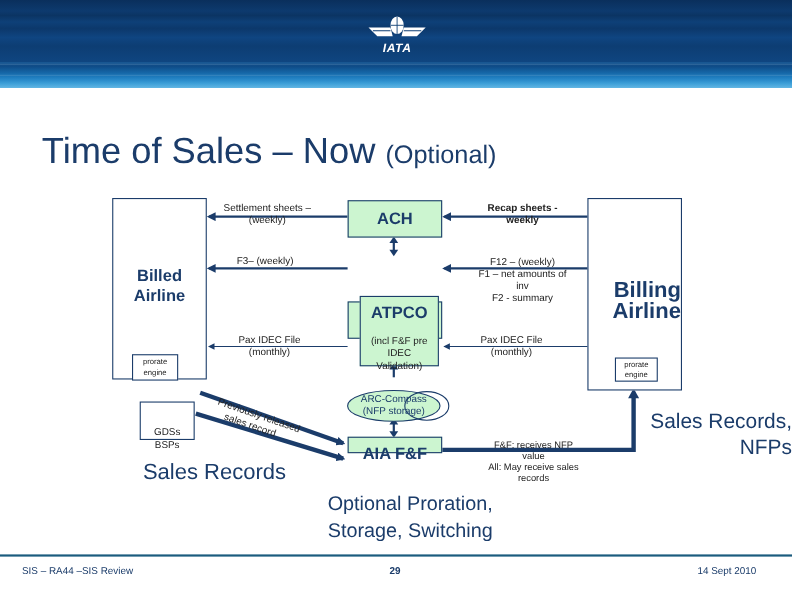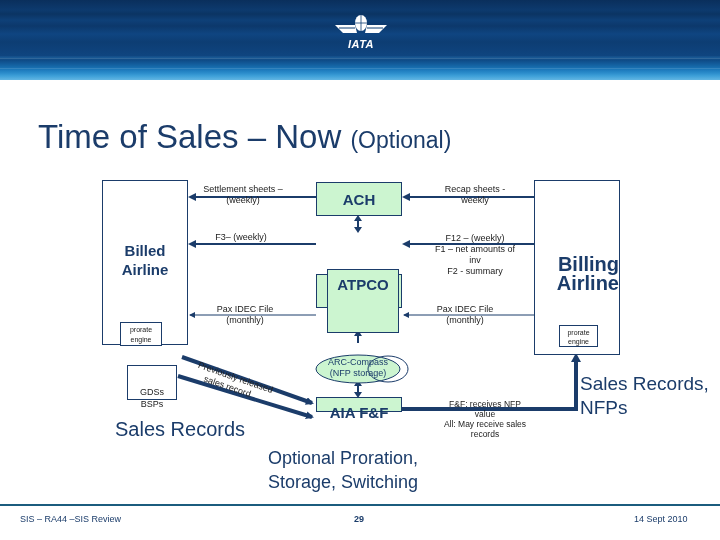--- a/index.html
+++ b/index.html
@@ -8,21 +8,21 @@
     background: linear-gradient(to bottom, #0a2f5c 0px, #0d3a6e 10px, #0b3463 14px, #0e4078 20px, #0c386b 26px, #0f4581 34px, #0d3d73 42px, #0f4580 56px, #1a5a95 57px, #0e4a86 60px, #1566a6 66px, #1d7bbd 70px, #2b8ccb 73px, #3ea0d8 76px, #62b6e3 80px); }
   .banner .line { position: absolute; left: 0; width: 720px; height: 1px; background: rgba(255,255,255,0.12); }
   .logo { position: absolute; left: 333px; top: 12px; width: 56px; height: 40px; }
   .logo-text { position: absolute; left: 0; top: 26px; width: 56px; text-align: center; color: #fff; font-weight: bold; font-style: italic; font-size: 11px; letter-spacing: 0.5px; }
   .title { position: absolute; left: 38px; top: 118px; color: #1b3c6a; font-size: 33px; white-space: nowrap; }
   .title .opt { font-size: 23px; }
   .box { position: absolute; border: 1px solid #1b3c6a; background: #fff; }
   .green { position: absolute; background: #ccf5d0; border: 1px solid #1b3c6a; color: #1b3c6a; text-align: center; font-weight: bold; }
   .small { position: absolute; color: #222; font-size: 9px; text-align: center; line-height: 11px; }
   .bigblue { position: absolute; color: #1b3c6a; font-weight: bold; text-align: center; }
-  .label-lg { position: absolute; color: #1b3c6a; font-size: 20px; text-align: left; line-height: 23px; }
+  .label-lg { position: absolute; color: #1b3c6a; font-size: 20px; text-align: right; line-height: 23px; }
   .footer-line { position: absolute; left: 0; top: 504px; width: 720px; height: 2px; background: #1b5c7e; }
   .footer { position: absolute; top: 514px; font-size: 9px; color: #1b3c6a; }
   svg.arrows { position: absolute; left: 0; top: 0; }
 </style>
 </head>
 <body>
 
 <div class="banner">
   <div class="line" style="top:58px"></div>
   <div class="line" style="top:68px"></div>
@@ -112,20 +112,24 @@
 </div>
 
 <div class="green" style="left:316px;top:182px;width:86px;height:34px;font-size:15px;line-height:34px;">
   <span>ACH</span>
 </div>
 <div class="green" style="left:316px;top:229px;width:86px;height:34px;font-size:15px;line-height:34px;margin-top:45px;">
   <span>ICH</span>
 </div>
 <div class="green" style="left:304px;top:269px;width:72px;height:64px;margin-left:23px;">
   <div style="font-size:15px;margin-top:6px;">ATPCO</div>
+  <div style="font-size:9px;font-weight:normal;line-height:11px;margin-top:12px;color:#222;">
+    <div>(incl F&amp;F pre IDEC</div>
+    <div>Validation)</div>
+  </div>
 </div>
 <div class="small" style="left:310px;top:357px;width:96px;color:#1b3c6a;font-size:9px;">
   <div>ARC-Compass</div>
   <div>(NFP storage)</div>
 </div>
 <div class="green" style="left:316px;top:397px;width:86px;height:15px;font-size:15px;line-height:30px;">
   <span>AIA F&amp;F</span>
 </div>
 
 <div class="small" style="left:188px;top:184px;width:110px;">
@@ -137,21 +141,21 @@
 </div>
 <div class="small" style="left:205px;top:304px;width:80px;">
   <div>Pax IDEC File</div>
   <div>(monthly)</div>
 </div>
 <div class="small" style="left:200px;top:360px;width:110px;transform:rotate(19deg);transform-origin:left top;text-align:left;">
   <div>Previously released</div>
   <div style="padding-left:10px;">sales record</div>
 </div>
 
-<div class="small" style="left:415px;top:184px;width:120px;">
+<div class="small" style="left:415px;top:184px;width:120px;font-weight:bold;">
   <div>Recap sheets -</div>
   <div>weekly</div>
 </div>
 <div class="small" style="left:415px;top:233px;width:120px;">
   <div>F12 – (weekly)</div>
   <div>F1 – net amounts of</div>
   <div>inv</div>
   <div>F2 - summary</div>
 </div>
 <div class="small" style="left:425px;top:304px;width:80px;">

